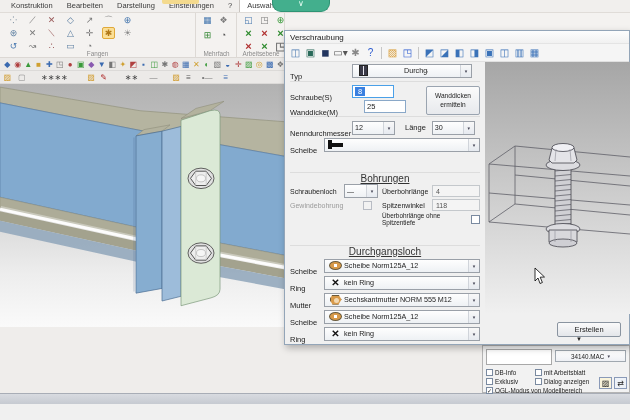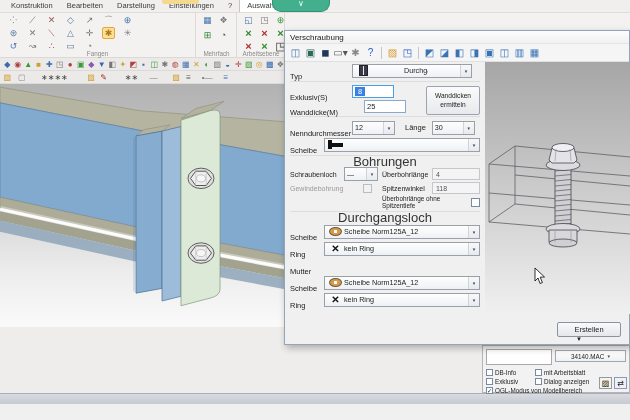--- a/index.html
+++ b/index.html
@@ -84,22 +84,22 @@
   .dval { height:12px; border:1px solid #c4c8cc; background:#f4f4f4; color:#555;
           font-size:7px; display:flex; align-items:center; padding:0 3px; width:48px;
           margin-left:auto; flex:none; }
 
   .wand { position:relative; }
   .wbtn { position:absolute; right:5px; top:2px; width:54px; height:29px; font-size:6.6px;
           line-height:1.25; text-align:center; border:1px solid #9aa4b0; border-radius:2px;
           background:linear-gradient(#fbfbfb,#e7e9ed); display:flex; align-items:center;
           justify-content:center; padding:1px; }
 
-  .sect { margin-top:2px; height:12px; display:flex; align-items:center; justify-content:center;
-          font-size:13px; color:#333; position:relative; }
+  .sect { margin-top:19px; height:12px; display:flex; align-items:center; justify-content:center;
+          font-size:10px; color:#333; position:relative;text-decoration:underline; }
   .sect::before { content:""; position:absolute; left:5px; right:5px; top:0; height:1px; background:#dddddd; }
 
   .bohr { display:flex; padding:0 5px; font-size:7px; }
   .bohr-left { width:92px; flex:none; }
   .bohr-right { flex:1; }
   .brow { display:flex; align-items:center; height:14px; gap:3px; }
   .brow .blabel { color:#222; }
   .brow .blabel.gray { color:#9a9a9a; }
   .combo.dash { width:34px; flex:none; margin-left:auto; margin-right:4px; }
 
@@ -364,21 +364,21 @@
               <span class="icon-typ"></span>
             </span>
           <span class="ctext">Durchgangsloch</span>
           <span class="arrow">▾</span>
         </span>
       </div>
       <div class="hr"></div>
 
       <div class="wand">
         <div class="frow" style="height:15px;">
-          <span class="flabel">Exklusiv(S)</span>
+          <span class="flabel">Schraube(S)</span>
           <span class="tinput focus">
               <span class="selval">8</span>
             </span>
         </div>
         <div class="frow" style="height:15px;gap:12px;">
           <span class="flabel">Wanddicke(M)</span>
           <span class="tinput">25</span>
         </div>
         <span class="wbtn">Wanddicken ermitteln</span>
       </div>
@@ -457,20 +457,27 @@
           <span class="cicon-slot">
               <span class="icon-x">✕</span>
             </span>
           <span class="ctext">kein Ring</span>
           <span class="arrow">▾</span>
         </span>
       </div>
 
       <div class="frow">
         <span class="flabel narrow">Mutter</span>
+        <span class="combo">
+          <span class="cicon-slot">
+              <span class="icon-nut"></span>
+            </span>
+          <span class="ctext">Sechskantmutter NORM 555 M12</span>
+          <span class="arrow">▾</span>
+        </span>
       </div>
       <div class="frow">
         <span class="flabel narrow">Scheibe</span>
         <span class="combo">
           <span class="cicon-slot">
               <span class="icon-washer"></span>
             </span>
           <span class="ctext">Scheibe Norm125A_12</span>
           <span class="arrow">▾</span>
         </span>

